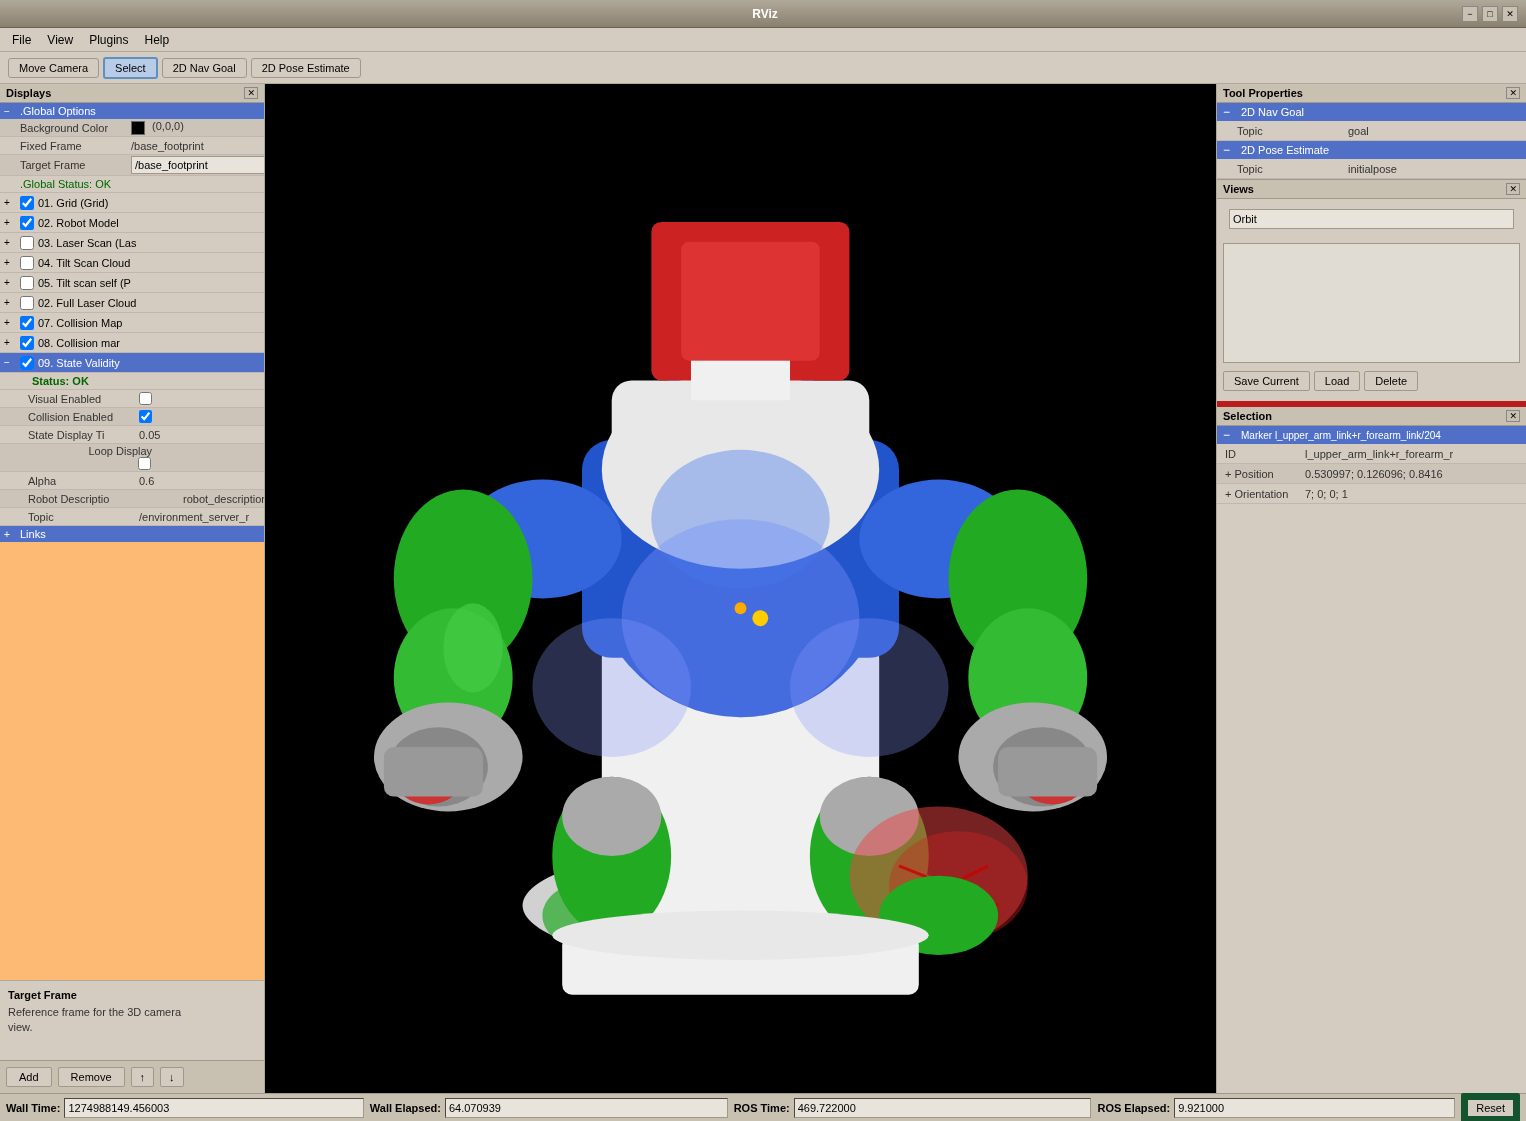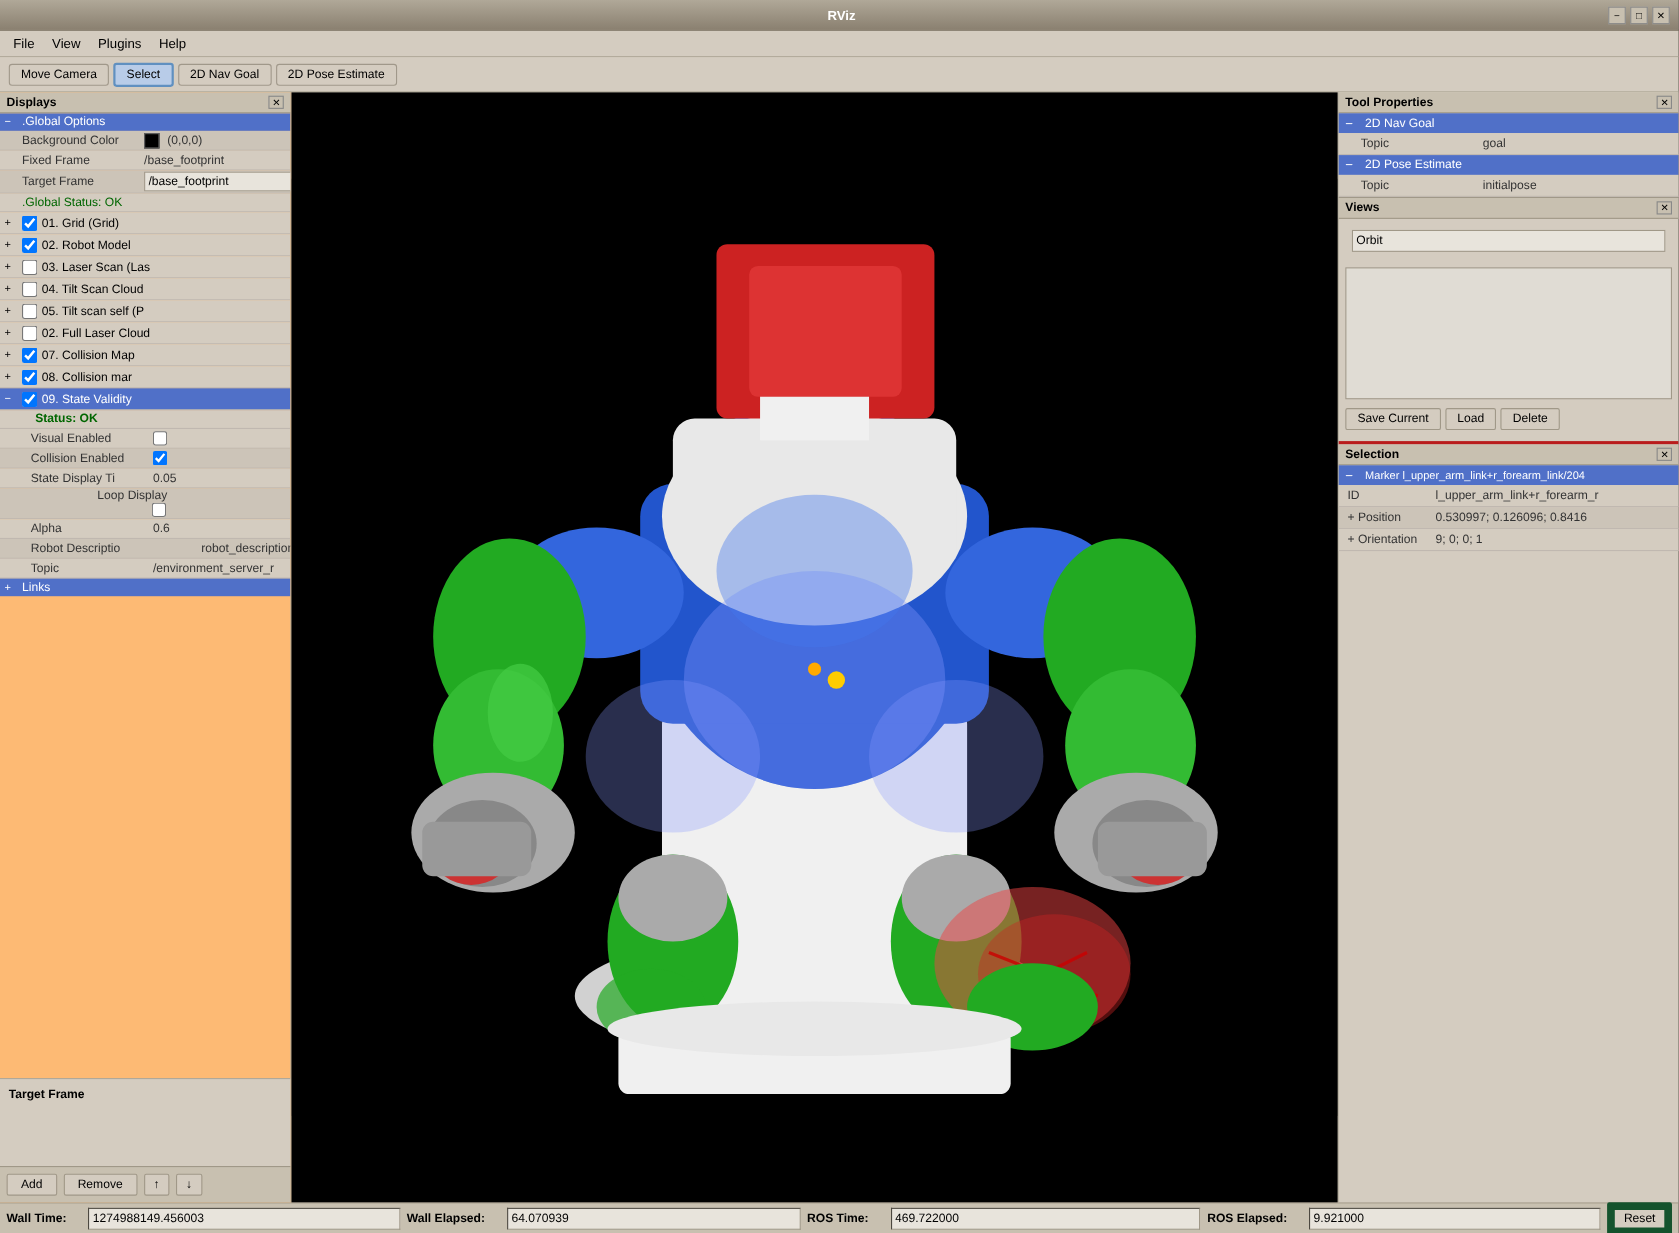--- a/index.html
+++ b/index.html
@@ -309,21 +309,21 @@
       align-items: center;
       padding: 2px 6px 2px 20px;
       min-height: 20px;
       border-bottom: 1px solid #c0b8b0;
       background: #d4ccc0;
     }
     .tp-prop-row:nth-child(even) { background: #ccc4b8; }
 
     
     #views-panel {
-      border-bottom: 3px solid #b91c1c;
+      border-bottom: 6px solid #b91c1c;
       padding-bottom: 6px;
     }
     .views-select {
       margin: 6px;
       padding: 3px;
       font-size: 11px;
       background: #e8e4dc;
       border: 1px solid #a09888;
       width: calc(100% - 12px);
       appearance: none;
@@ -380,21 +380,21 @@
       height: 28px;
       display: flex;
       align-items: center;
       border-top: 1px solid #a09888;
       padding: 0 6px;
       gap: 6px;
     }
     .status-field {
       display: flex;
       align-items: center;
-      gap: 20px;
+      gap: 4px;
       flex: 1;
     }
     .status-label { font-size: 11px; font-weight: bold; }
     .status-input {
       flex: 1;
       height: 20px;
       font-size: 11px;
       background: #e8e4dc;
       border: 1px inset #a09888;
       padding: 1px 3px;
@@ -596,20 +596,21 @@
       </div>
 
       <div class="links-item">
         <span class="item-expand">+</span>
         <span>Links</span>
       </div>
     </div>
 
     <div id="description-area">
       <div class="desc-title">Target Frame</div>
+      <div class="desc-text">Reference frame for the 3D camera<br>view.</div>
     </div>
 
     <div id="display-buttons">
       <button class="disp-btn">Add</button>
       <button class="disp-btn">Remove</button>
       <button class="arrow-btn">↑</button>
       <button class="arrow-btn">↓</button>
     </div>
   </div>
 
@@ -749,21 +750,21 @@
           <span>Position</span>
         </span>
         <span class="sel-value">0.530997; 0.126096; 0.8416</span>
       </div>
 
       <div class="sel-prop-row">
         <span class="sel-label">
           <span>+</span>
           <span>Orientation</span>
         </span>
-        <span class="sel-value">9; 0; 0; 1</span>
+        <span class="sel-value">7; 0; 0; 1</span>
       </div>
     </div>
 
   </div>
 </div>
 
 <div id="statusbar">
   <div class="status-field">
     <span class="status-label">Wall Time:</span>
     <input class="status-input" value="1274988149.456003" style="">

